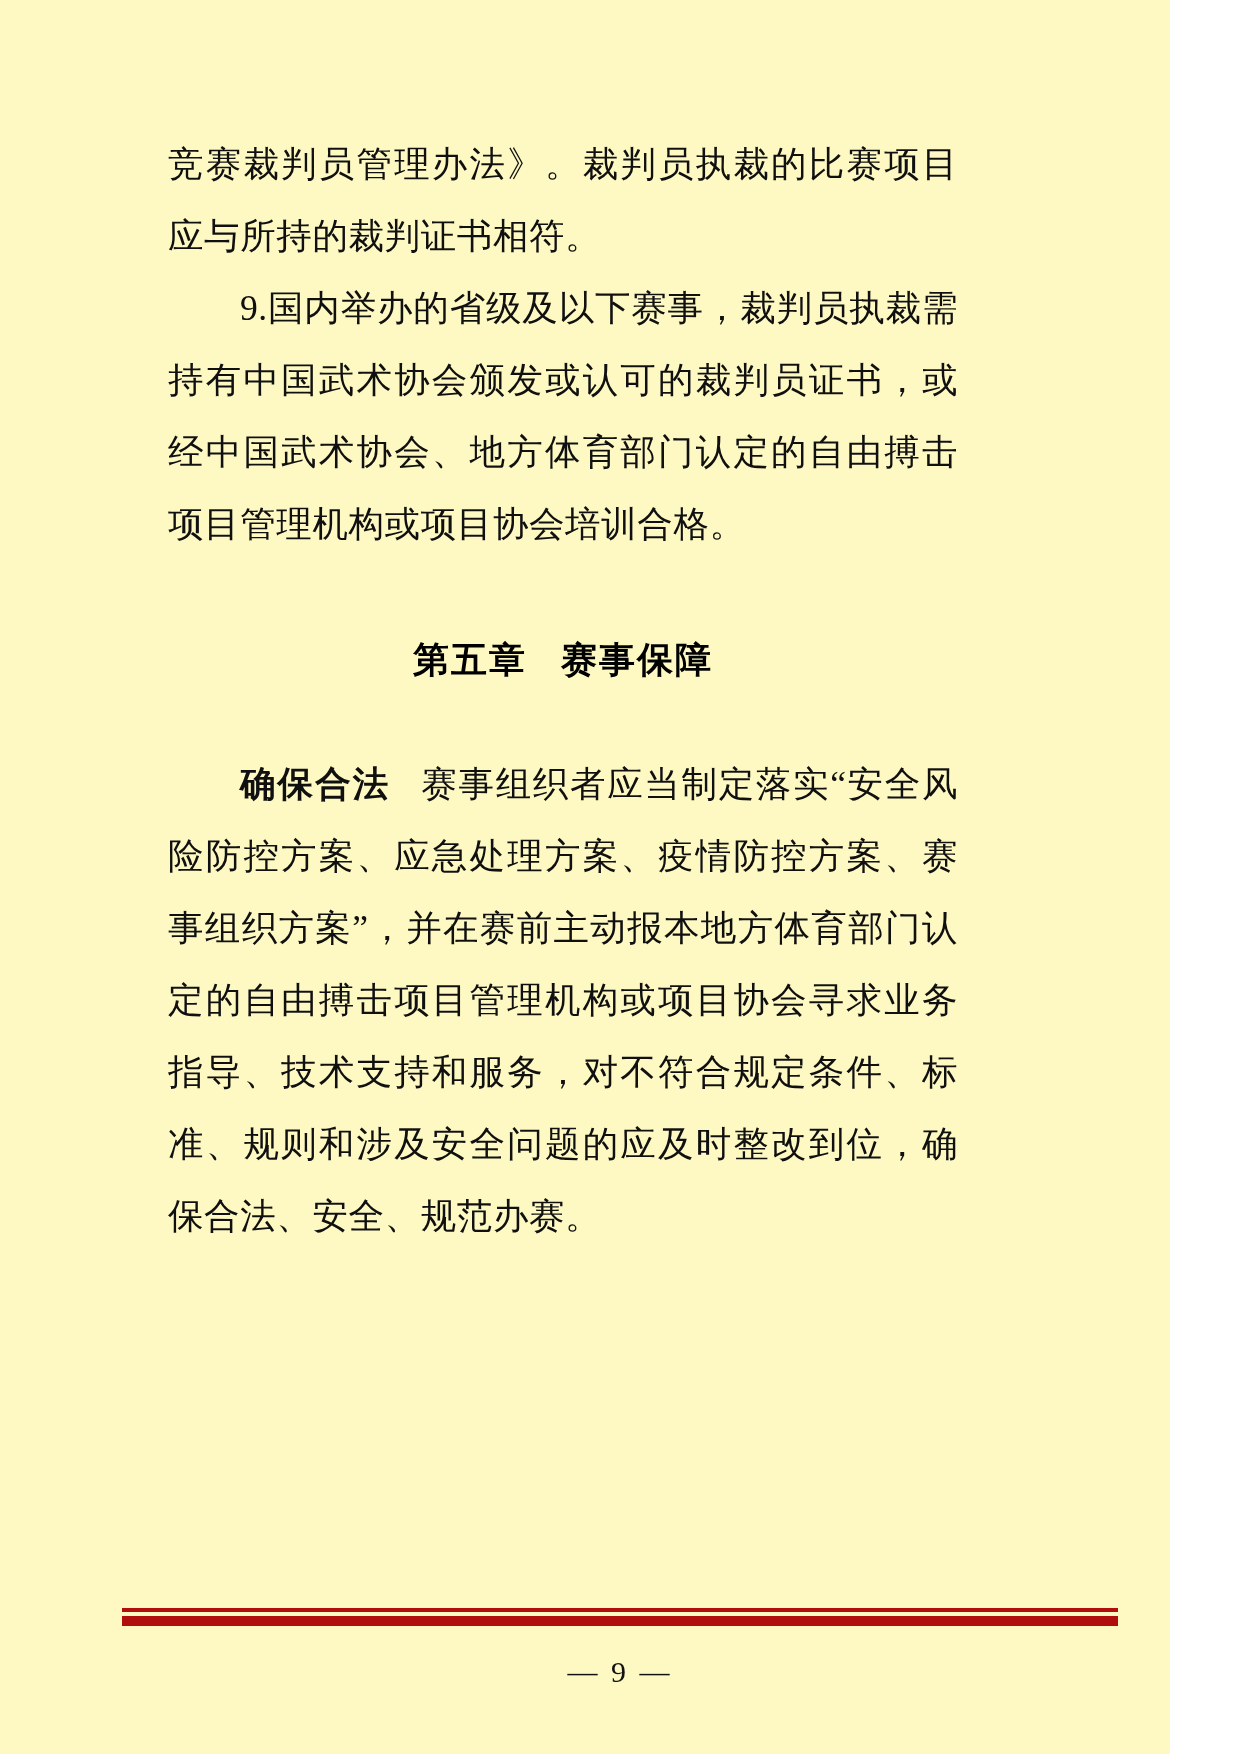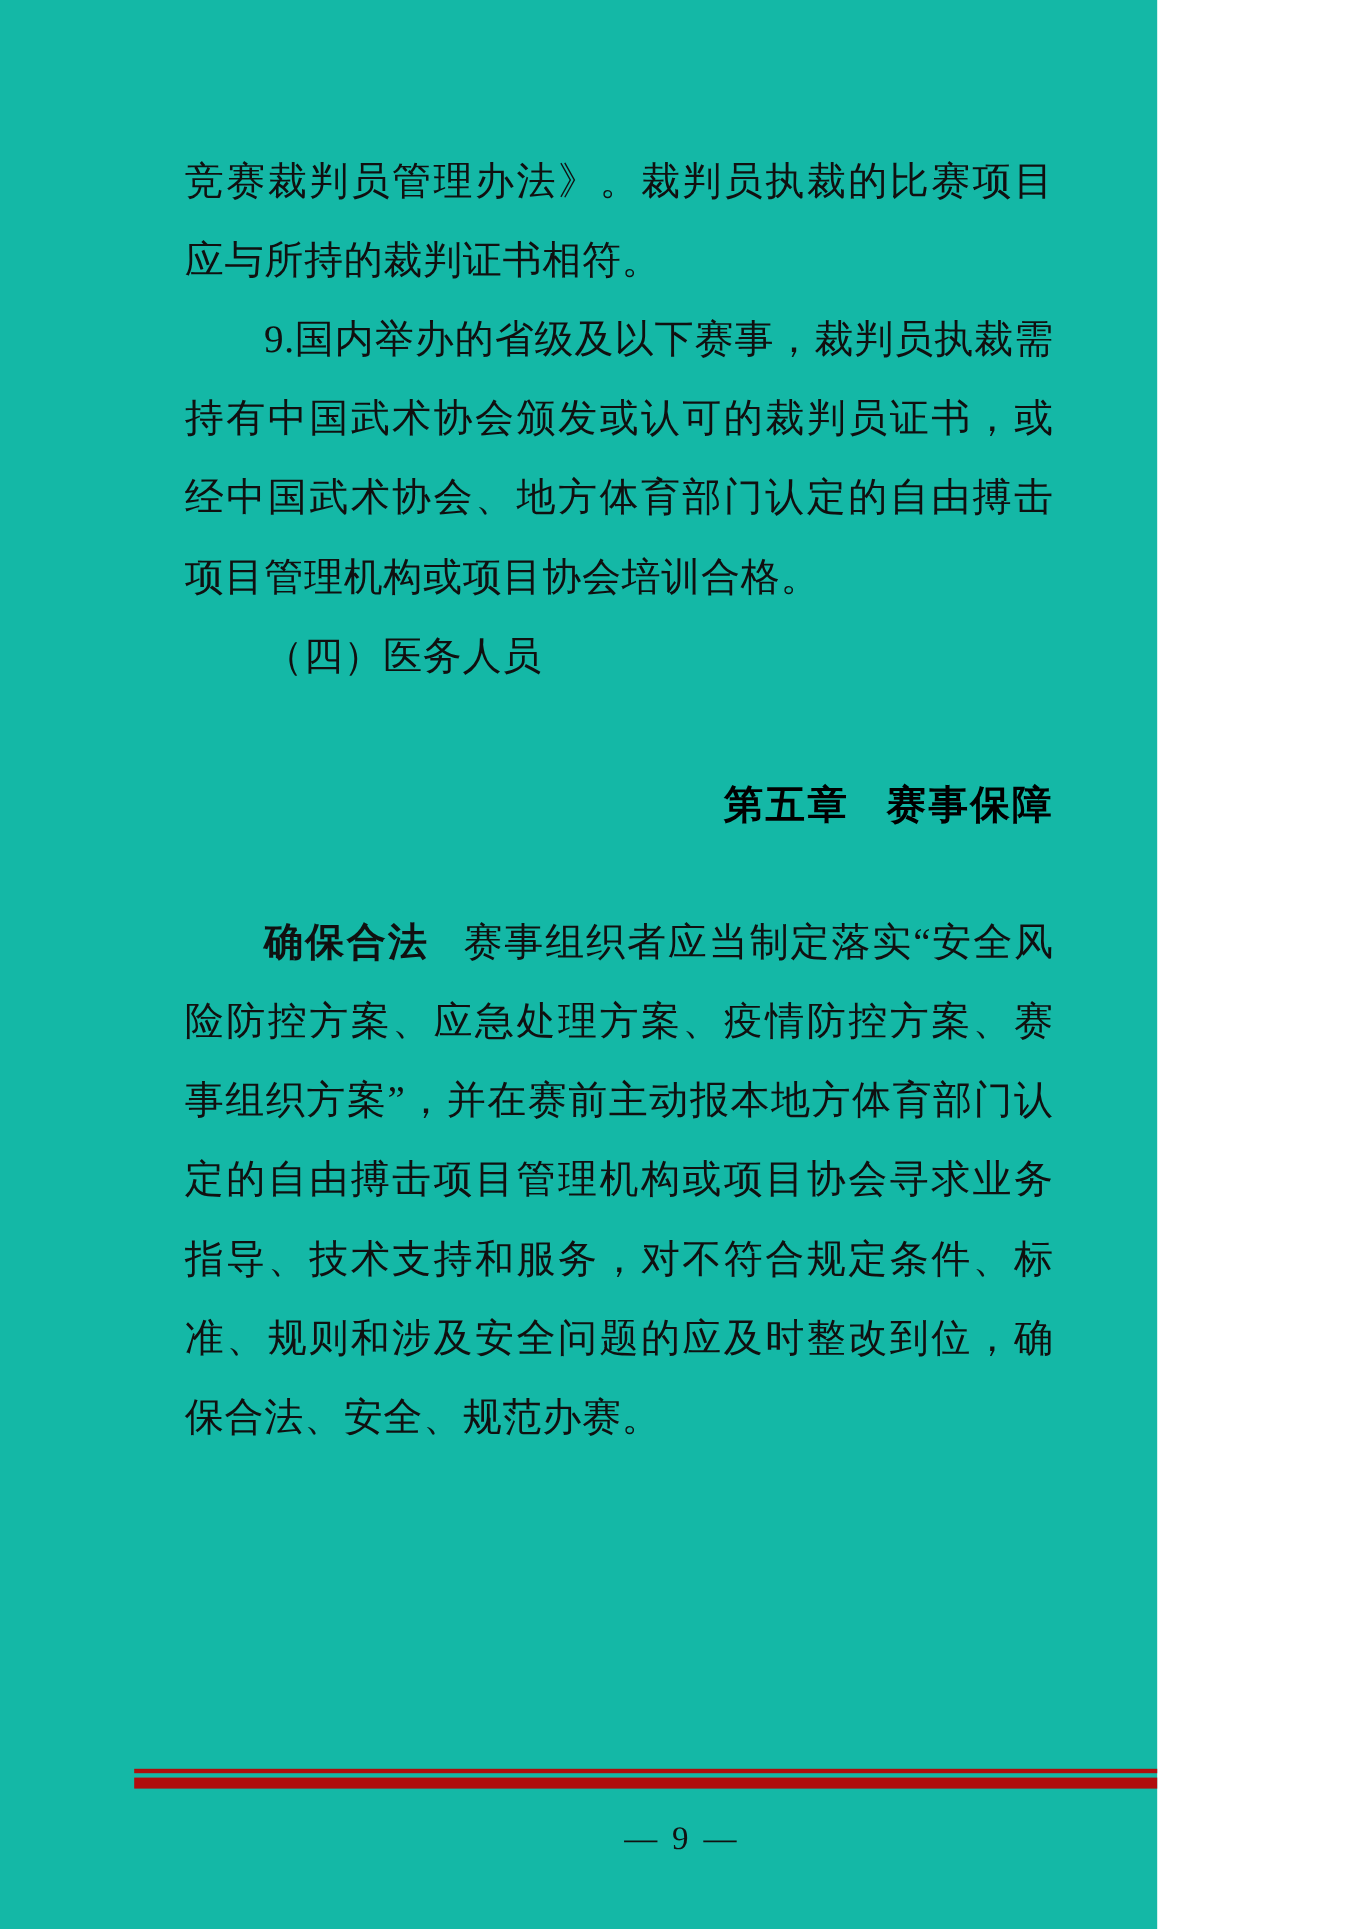--- a/index.html
+++ b/index.html
@@ -7,23 +7,23 @@
     margin: 0;
     padding: 0;
     background: #ffffff;
   }
   body {
     font-family: "Liberation Serif", "DejaVu Serif", serif;
     -webkit-font-smoothing: antialiased;
   }
   #page {
     position: relative;
-    width: 1052px;
+    width: 1170px;
     height: 1754px;
-    background: #14b8a6;
+    background: #fef9c3;
     overflow: hidden;
     box-sizing: border-box;
   }
 
   
   #content {
     position: absolute;
     left: 168px;
     top: 128px;
     width: 790px;
@@ -54,21 +54,21 @@
     font-weight: bold;
     letter-spacing: 1px;
   }
   .label-gap {
     display: inline-block;
     width: 30px;
   }
 
   
   .chapter-wrap {
-    text-align: right;
+    text-align: center;
     margin: 0;
     padding: 0;
   }
   .chapter {
     display: inline-block;
     font-family: "Liberation Sans", "DejaVu Sans", sans-serif;
     font-weight: bold;
     font-size: 36px;
     line-height: 72px;
     color: #000000;
@@ -123,21 +123,20 @@
 
 <div id="page">
 
   <div id="content">
 
     <p class="para cont">竞赛裁判员管理办法》。裁判员执裁的比赛项目应与所持的裁判证书相符。</p>
 
 
     <p class="para indent">9.国内举办的省级及以下赛事，裁判员执裁需持有中国武术协会颁发或认可的裁判员证书，或经中国武术协会、地方体育部门认定的自由搏击项目管理机构或项目协会培训合格。</p>
 
-    <p class="para indent">（四）医务人员</p>
 
 
     <div class="vspace-m"></div>
 
     <div class="chapter-wrap">
       <span class="chapter"><span>第五章</span><span class="sp"></span><span>赛事保障</span></span>
     </div>
 
     <div class="vspace-s"></div>
 

